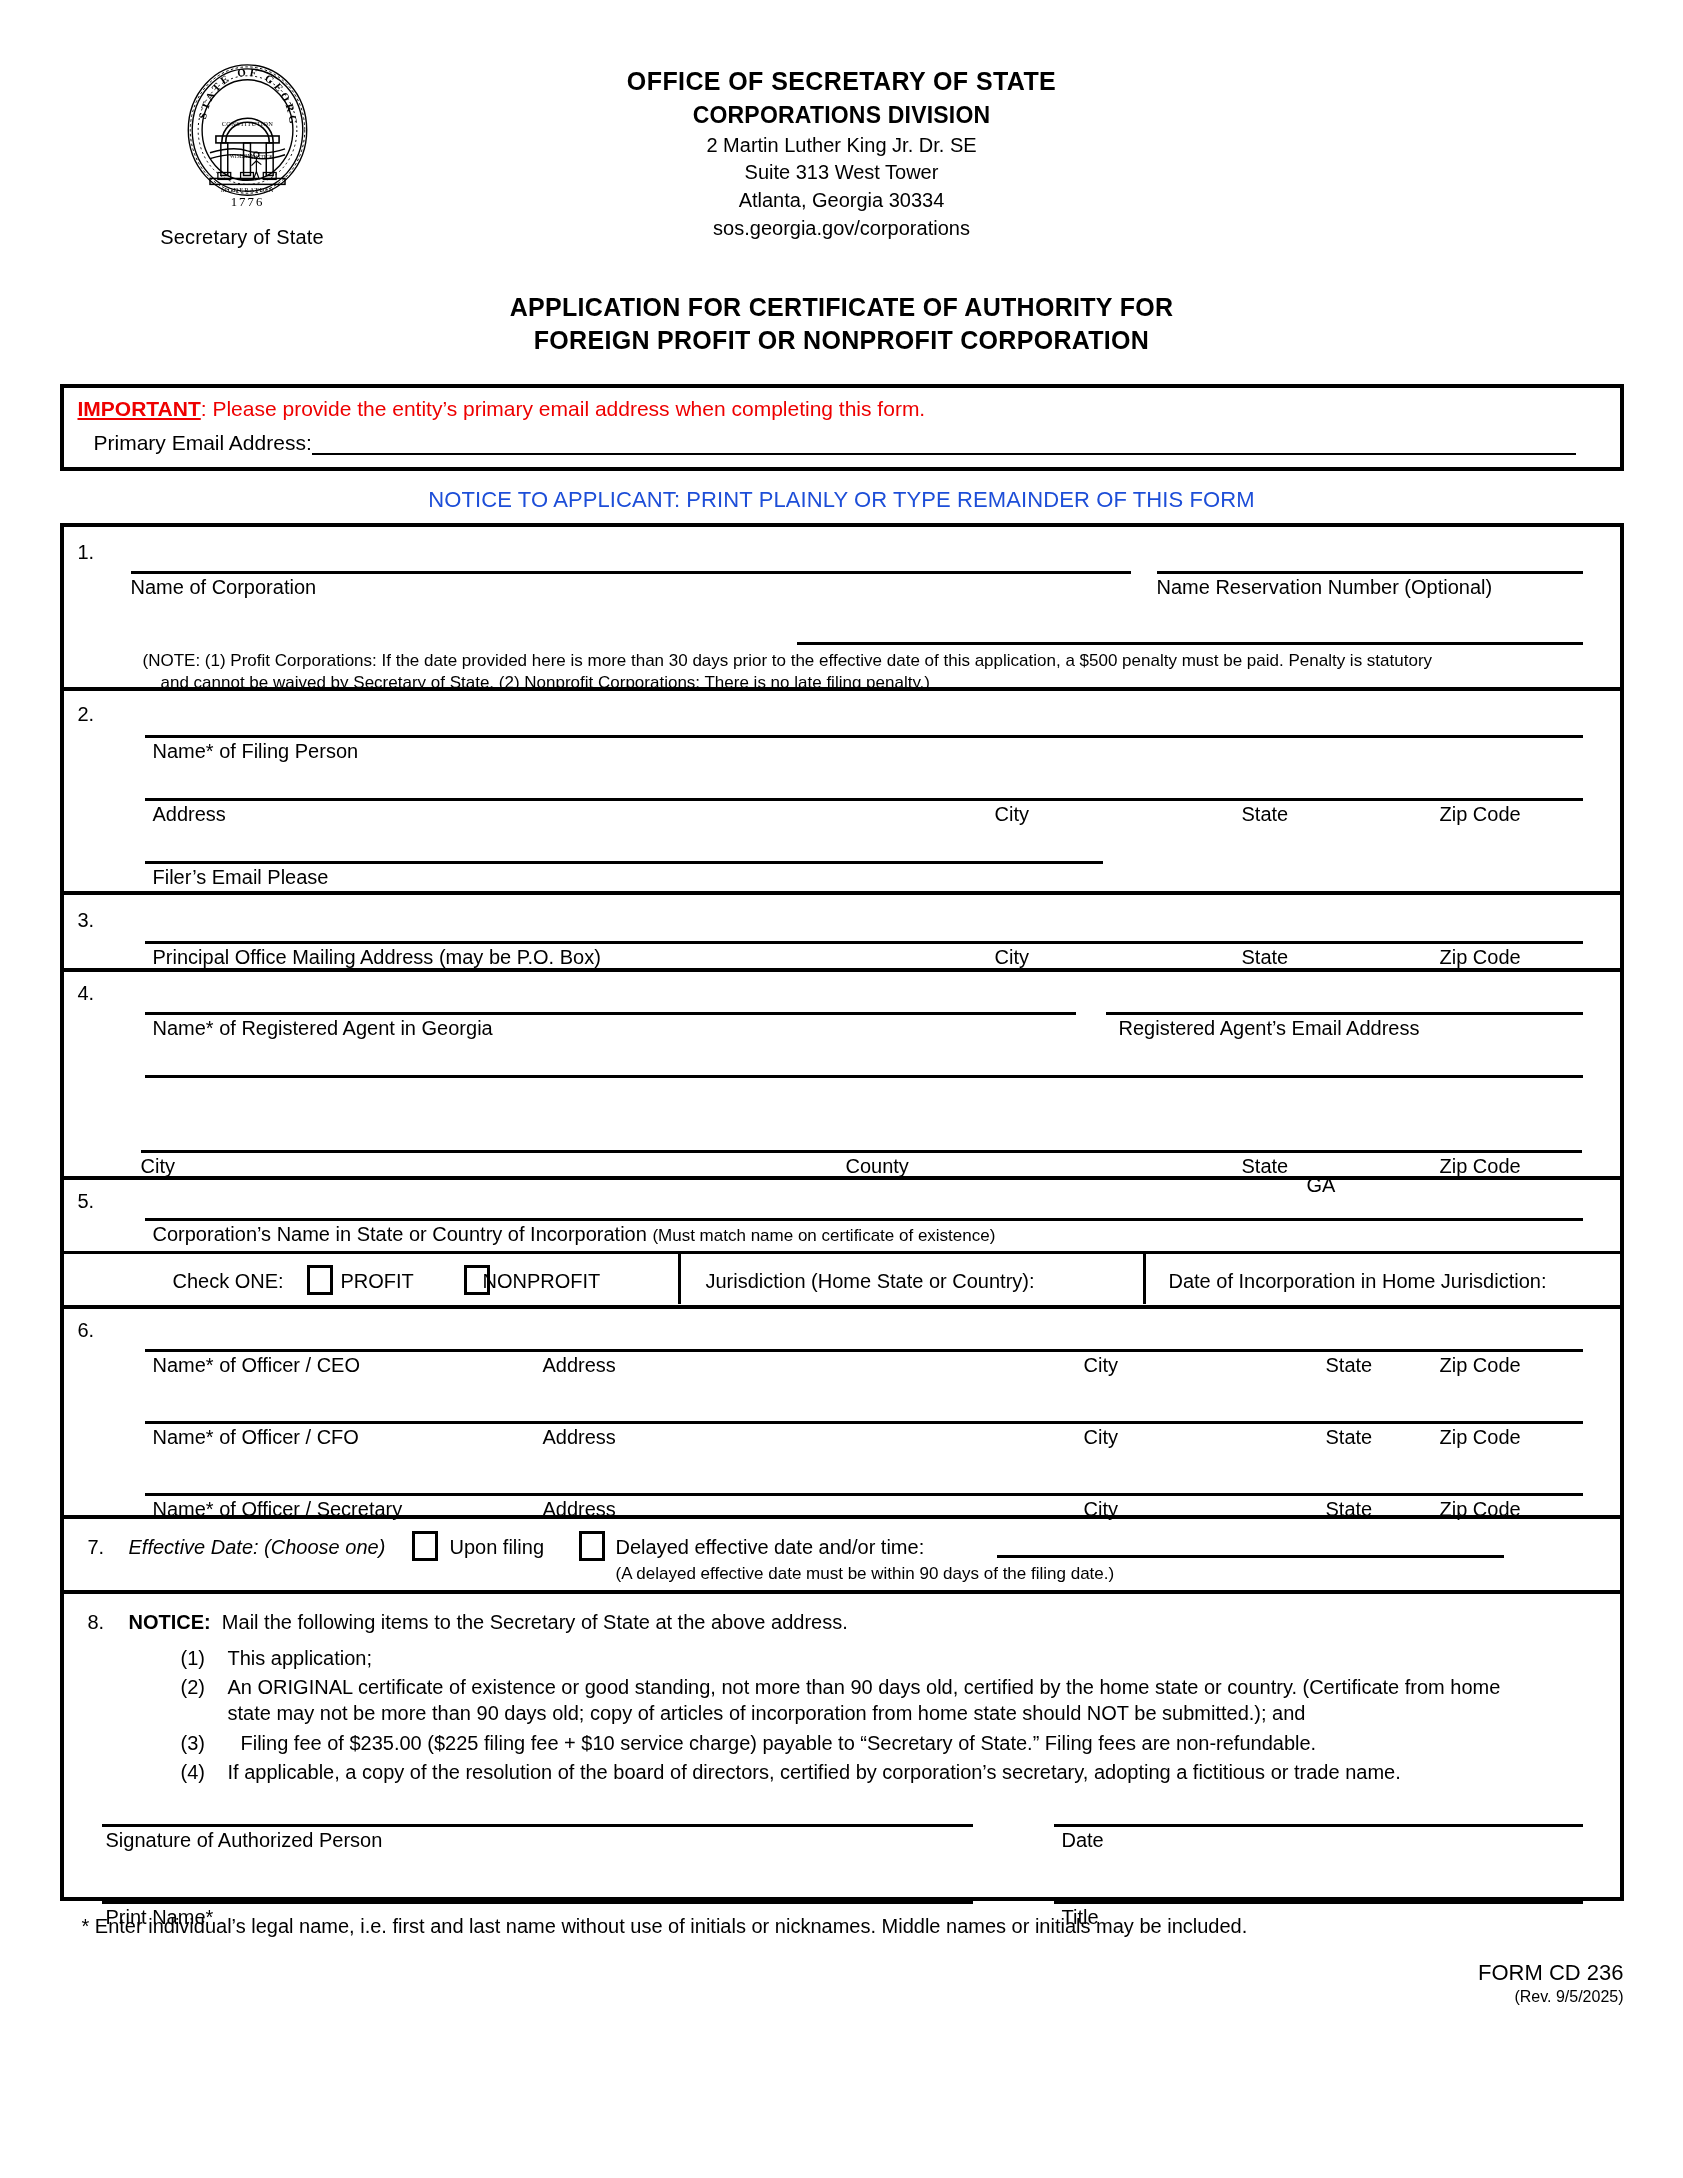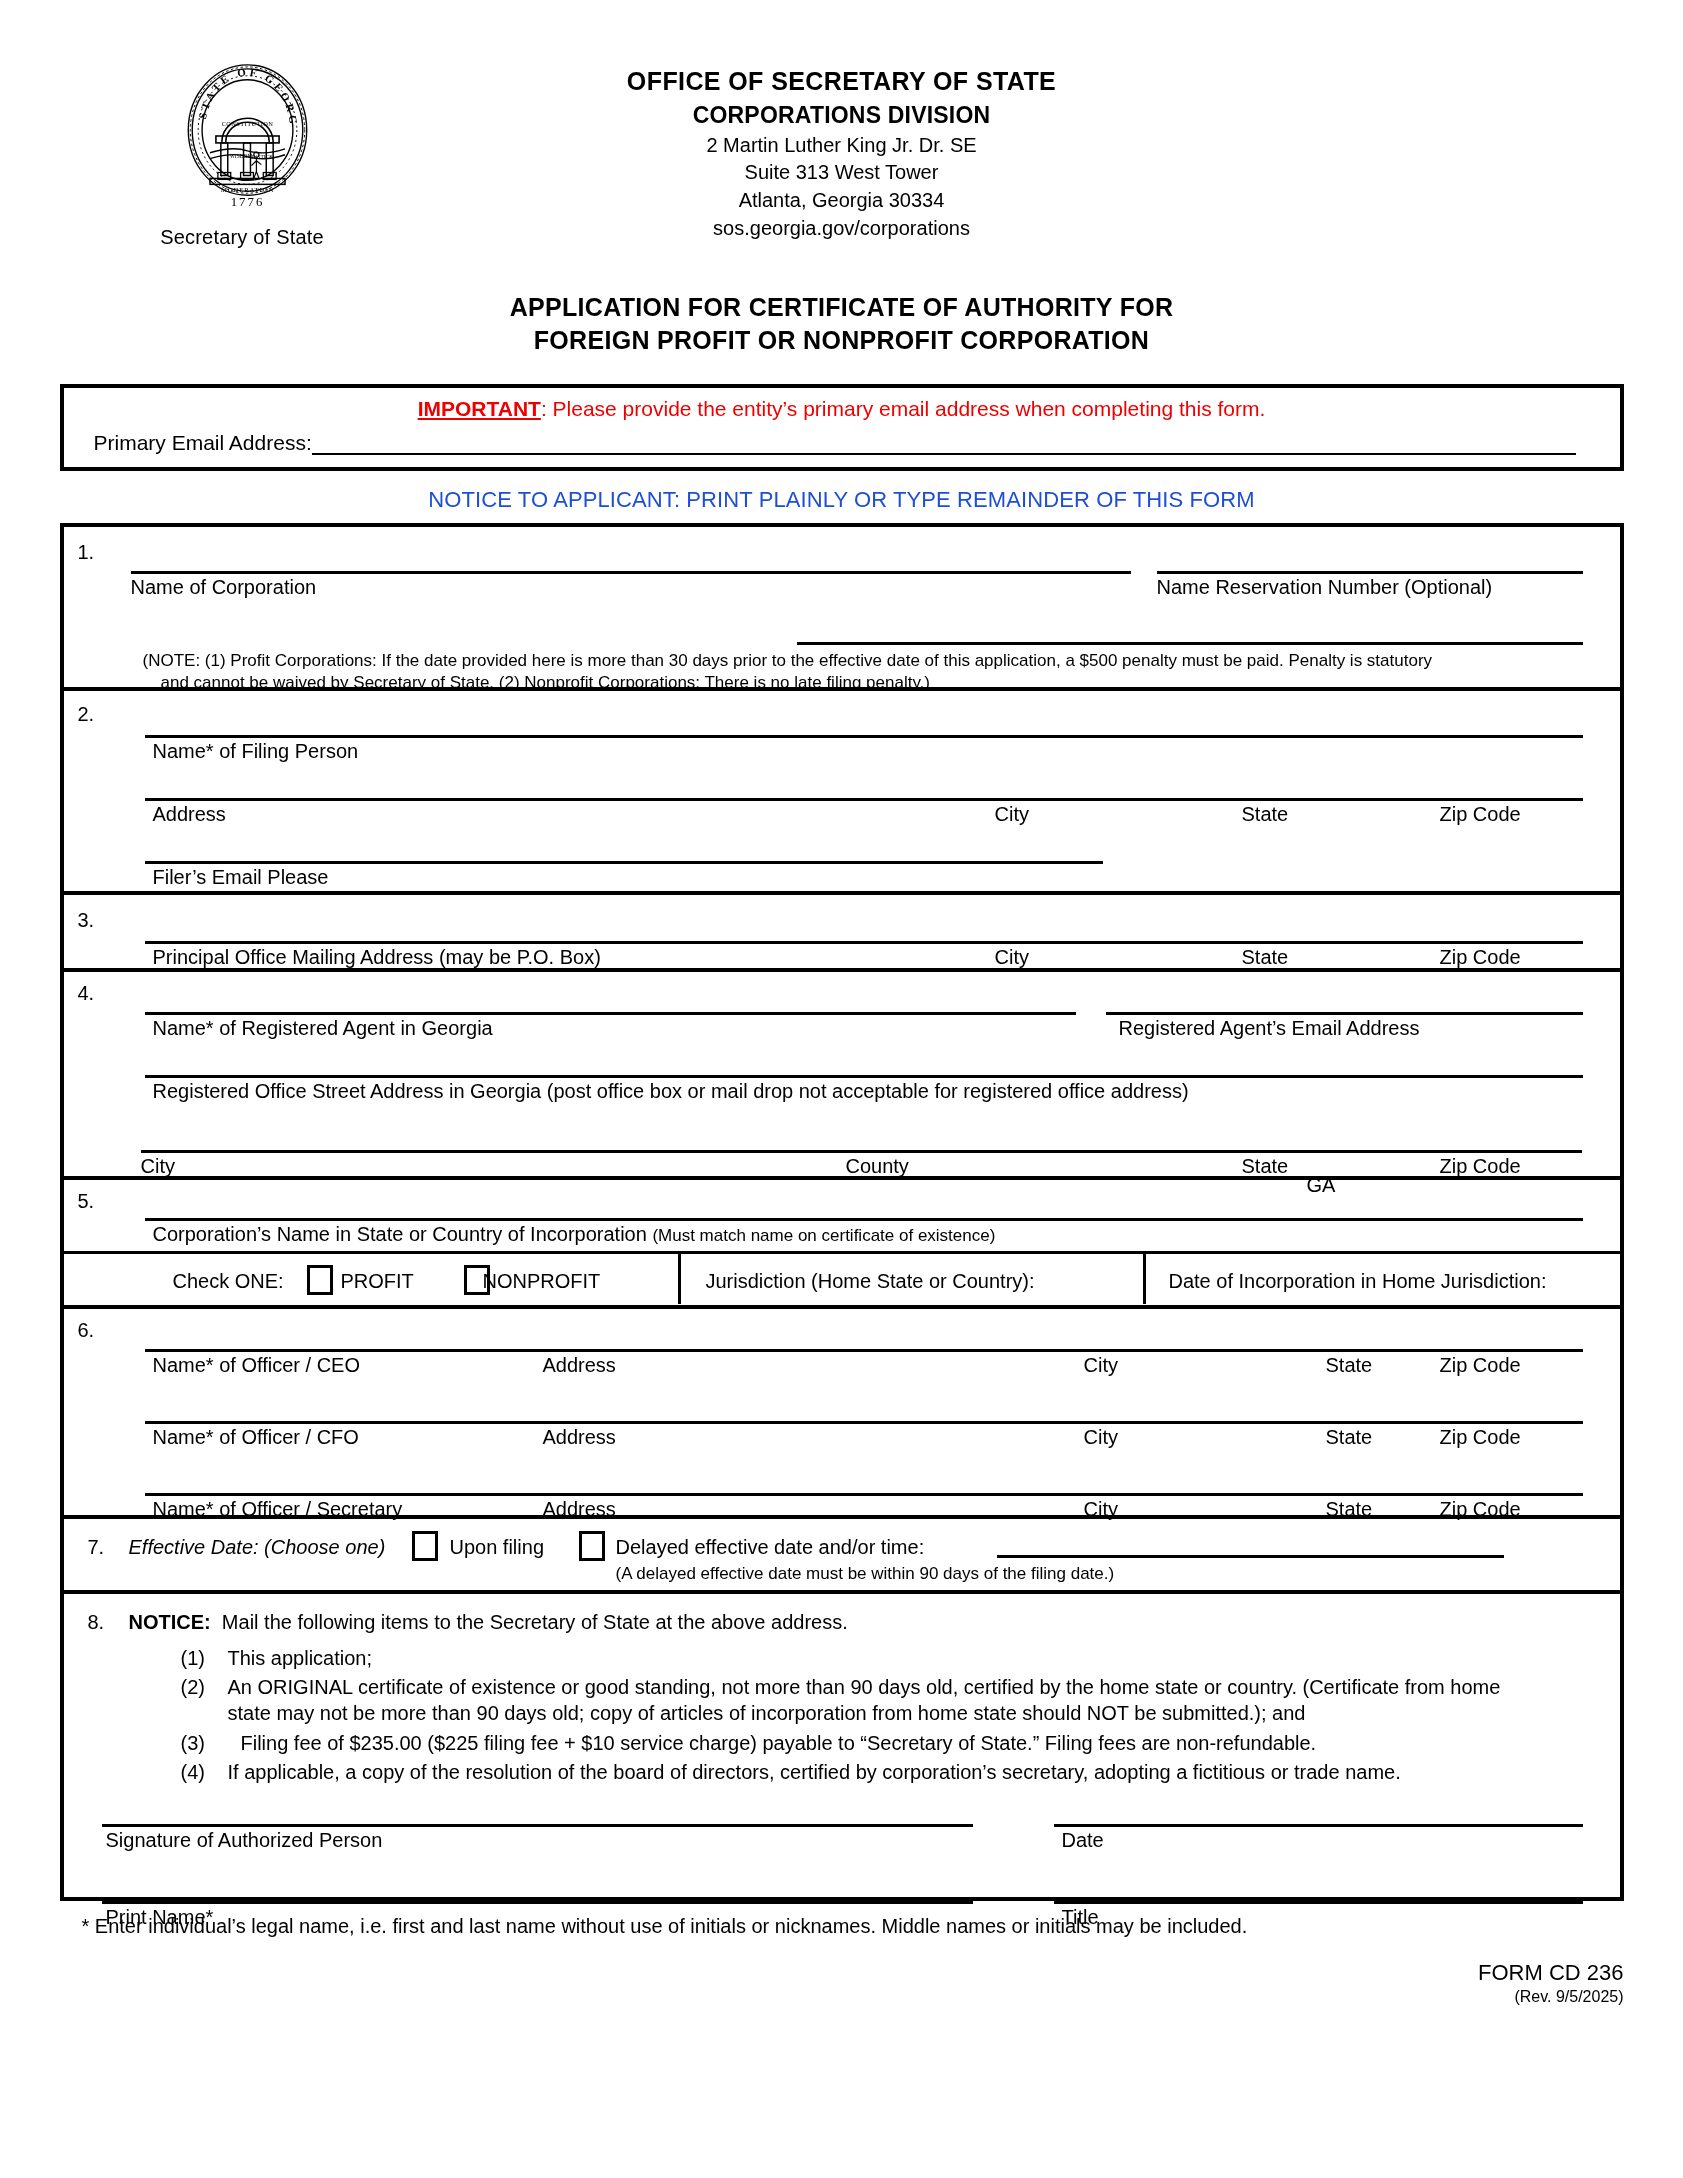--- a/index.html
+++ b/index.html
@@ -87,21 +87,21 @@
   }
 
   
   .important-box {
     border: 4px solid #000;
     margin-top: 26px;
     padding: 8px 14px 12px 14px;
     box-sizing: border-box;
   }
   .important-line {
-    text-align: center;
+    text-align: left;
     font-size: 21px;
     color: #ee0000;
     line-height: 1.2;
     white-space: nowrap;
   }
   .important-word {
     font-weight: bold;
     text-decoration: underline;
     color: #ee0000;
   }
@@ -313,21 +313,20 @@
 
     <div class="box" style="height:208px;">
       <div class="num" style="top:10px;">4.</div>
 
       <div class="abs" style="left:81px;top:40px;width:931px;border-bottom:3px solid #000;height:0;"></div>
       <div class="abs lbl" style="left:89px;top:42px;">Name* of Registered Agent in Georgia</div>
       <div class="abs" style="left:1042px;top:40px;width:477px;border-bottom:3px solid #000;height:0;"></div>
       <div class="abs lbl" style="left:1055px;top:42px;">Registered Agent’s Email Address</div>
 
       <div class="abs" style="left:81px;top:103px;width:1438px;border-bottom:3px solid #000;height:0;"></div>
-      <div class="abs lbl" style="left:89px;top:105px;">Registered Office Street Address in Georgia (post office box or mail drop not acceptable for registered office address)</div>
 
       <div class="abs lbl" style="left:1243px;top:163px;margin-top:36px;">GA</div>
       <div class="abs" style="left:77px;top:178px;width:1441px;border-bottom:3px solid #000;height:0;"></div>
       <div class="abs lbl" style="left:77px;top:180px;">City</div>
       <div class="abs lbl" style="left:782px;top:180px;">County</div>
       <div class="abs lbl" style="left:1178px;top:180px;">State</div>
       <div class="abs lbl" style="left:1376px;top:180px;">Zip Code</div>
     </div>
 
     <div class="box" style="height:129px;">

